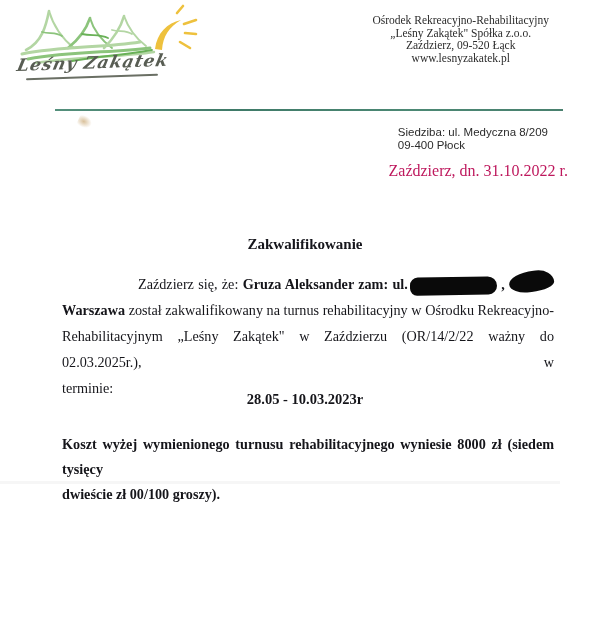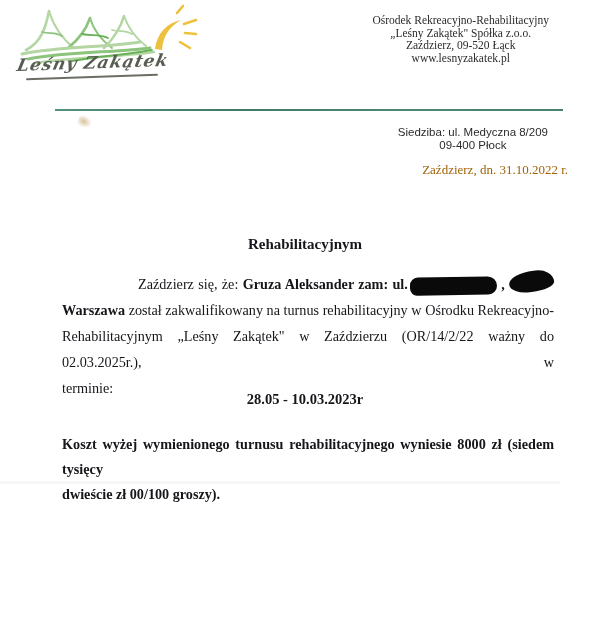--- a/index.html
+++ b/index.html
@@ -49,27 +49,27 @@
     position:absolute;left:78px;top:116px;width:14px;height:12px;
     background:radial-gradient(ellipse at 40% 50%, rgba(186,142,74,0.55), rgba(186,142,74,0) 70%);
     transform:rotate(25deg);
   }
 
   
   .siedziba{
     position:absolute;top:126px;right:66px;
     font-family:"Liberation Sans", sans-serif;
     font-size:11.5px;line-height:13px;
-    color:#2b2b2b;text-align:center;white-space:nowrap;
+    color:#2b2b2b;text-align:left;white-space:nowrap;
   }
 
   
   .dateline{
     position:absolute;top:162px;right:46px;
-    font-size:13px;color:#a16207;white-space:nowrap;
+    font-size:16px;color:#be185d;white-space:nowrap;
   }
 
   
   .title{
     position:absolute;left:62px;top:236px;width:486px;
     text-align:center;font-weight:bold;font-size:15px;color:#16161c;
   }
 
   
   .para{
@@ -153,21 +153,21 @@
   <div class="rule"></div>
   <div class="speck"></div>
 
   <div class="siedziba">
     <div>Siedziba: ul. Medyczna 8/209</div>
     <div>09-400 Płock</div>
   </div>
 
   <div class="dateline">Zaździerz, dn. 31.10.2022 r.</div>
 
-  <div class="title">Rehabilitacyjnym</div>
+  <div class="title">Zakwalifikowanie</div>
 
   <div class="para">
     <div class="jline"><span class="indent"></span><span>Zaździerz się, że:</span> <b>Gruza Aleksander zam: ul.</b><span class="blob blob1"></span> <b>,</b> <span class="blob blob2"></span></div>
     <div class="jline"><b>Warszawa</b> <span>został zakwalifikowany na turnus rehabilitacyjny w Ośrodku Rekreacyjno-</span></div>
     <div class="jline">Rehabilitacyjnym „Leśny Zakątek" w Zaździerzu (OR/14/2/22 ważny do 02.03.2025r.), w</div>
     <div>terminie:</div>
   </div>
 
   <div class="term-dates">28.05 - 10.03.2023r</div>
 

